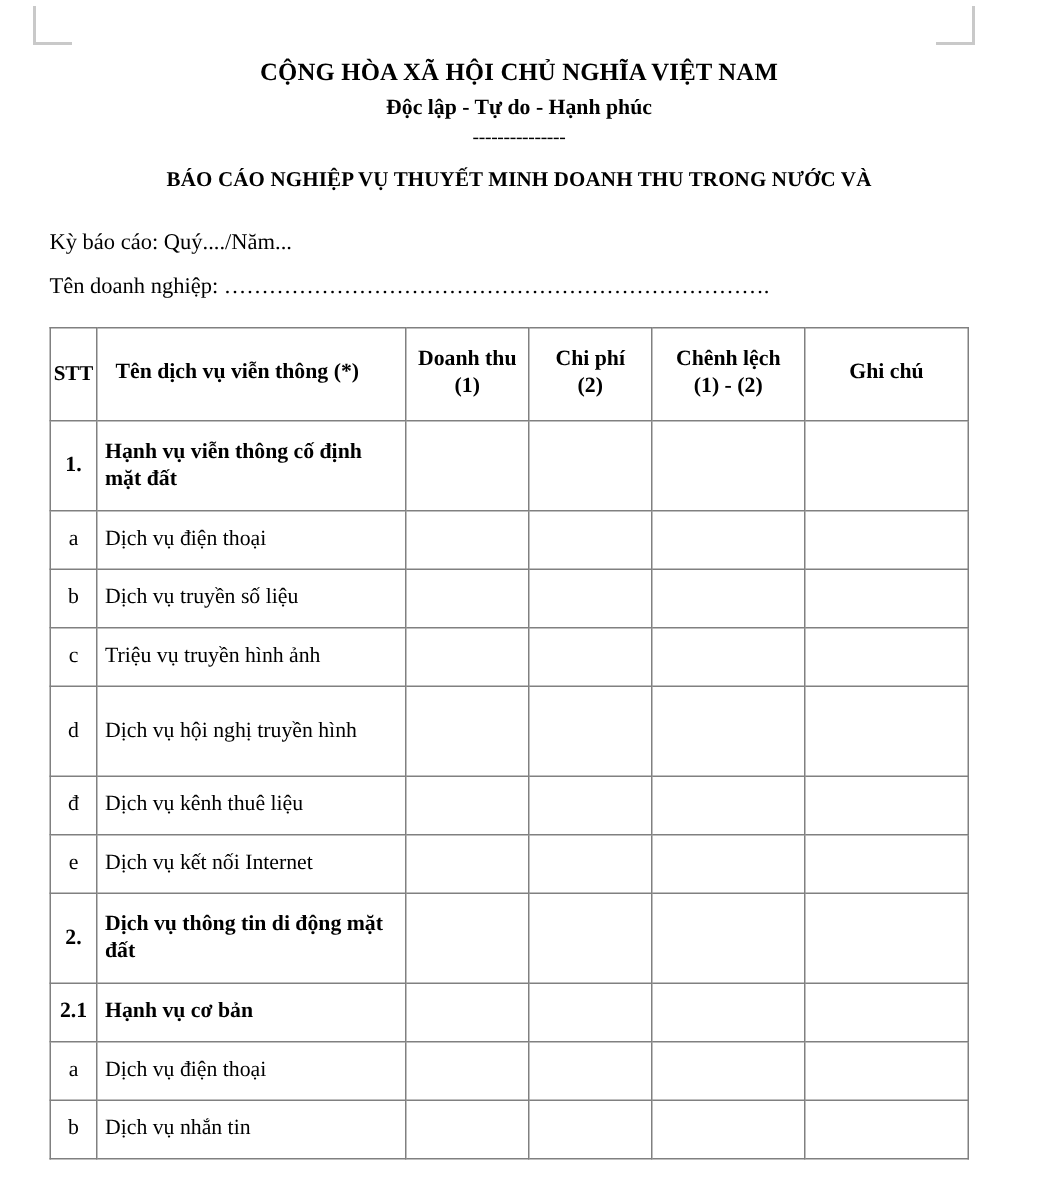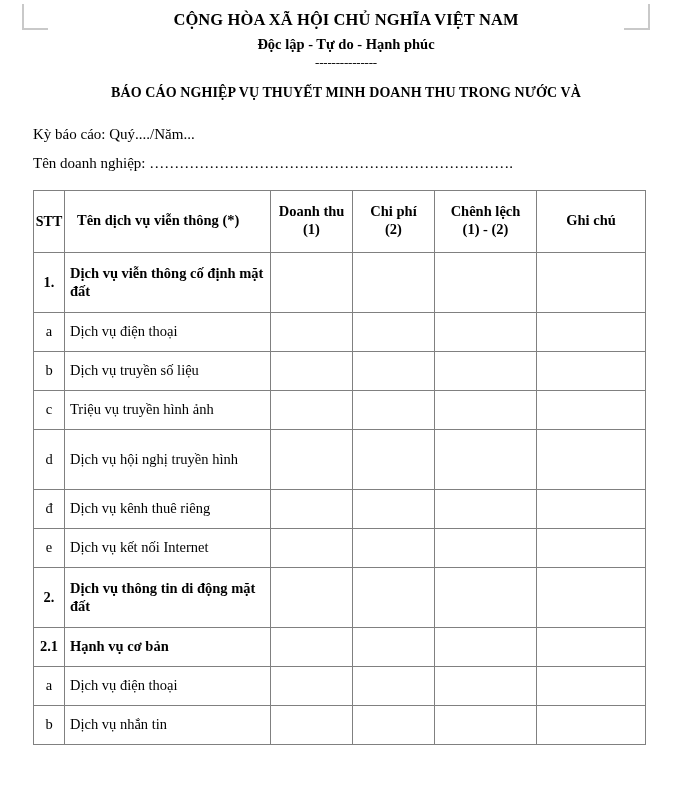--- a/index.html
+++ b/index.html
@@ -26,21 +26,21 @@
   }
   .crop-mark.tl { top: 4px; left: 22px; border-left: 2px solid #c9c9c9; border-bottom: 2px solid #c9c9c9; }
   .crop-mark.tr { top: 4px; right: 42px; border-right: 2px solid #c9c9c9; border-bottom: 2px solid #c9c9c9; }
 
   
   .doc {
     padding: 0 33px 0 33px;
   }
   .national-header {
     text-align: center;
-    padding-top: 10px;
+    padding-top: 38px;
   }
   .nation-line {
     font-weight: bold;
     font-size: 16.5px;
     letter-spacing: 0.1px;
     line-height: 1.25;
   }
   .motto-line {
     font-weight: bold;
     font-size: 14.5px;
@@ -176,21 +176,21 @@
         <th>
           <span>Chênh lệch</span><br>
           <span>(1) - (2)</span>
         </th>
         <th>Ghi chú</th>
       </tr>
     </thead>
     <tbody id="table-body">
         <tr class="r-double bold">
           <td class="cell-stt">1.</td>
-          <td class="cell-name">Dịch vụ viễn thông cố định mặt đất</td>
+          <td class="cell-name">Hạnh vụ viễn thông cố định mặt đất</td>
           <td class="cell-blank"></td>
           <td class="cell-blank"></td>
           <td class="cell-blank"></td>
           <td class="cell-blank"></td>
         </tr>
         <tr class="r-single">
           <td class="cell-stt">a</td>
           <td class="cell-name">Dịch vụ điện thoại</td>
           <td class="cell-blank"></td>
           <td class="cell-blank"></td>
@@ -216,21 +216,21 @@
         <tr class="r-double">
           <td class="cell-stt">d</td>
           <td class="cell-name">Dịch vụ hội nghị truyền hình</td>
           <td class="cell-blank"></td>
           <td class="cell-blank"></td>
           <td class="cell-blank"></td>
           <td class="cell-blank"></td>
         </tr>
         <tr class="r-single">
           <td class="cell-stt">đ</td>
-          <td class="cell-name">Dịch vụ kênh thuê riêng</td>
+          <td class="cell-name">Dịch vụ kênh thuê liệu</td>
           <td class="cell-blank"></td>
           <td class="cell-blank"></td>
           <td class="cell-blank"></td>
           <td class="cell-blank"></td>
         </tr>
         <tr class="r-single">
           <td class="cell-stt">e</td>
           <td class="cell-name">Dịch vụ kết nối Internet</td>
           <td class="cell-blank"></td>
           <td class="cell-blank"></td>

